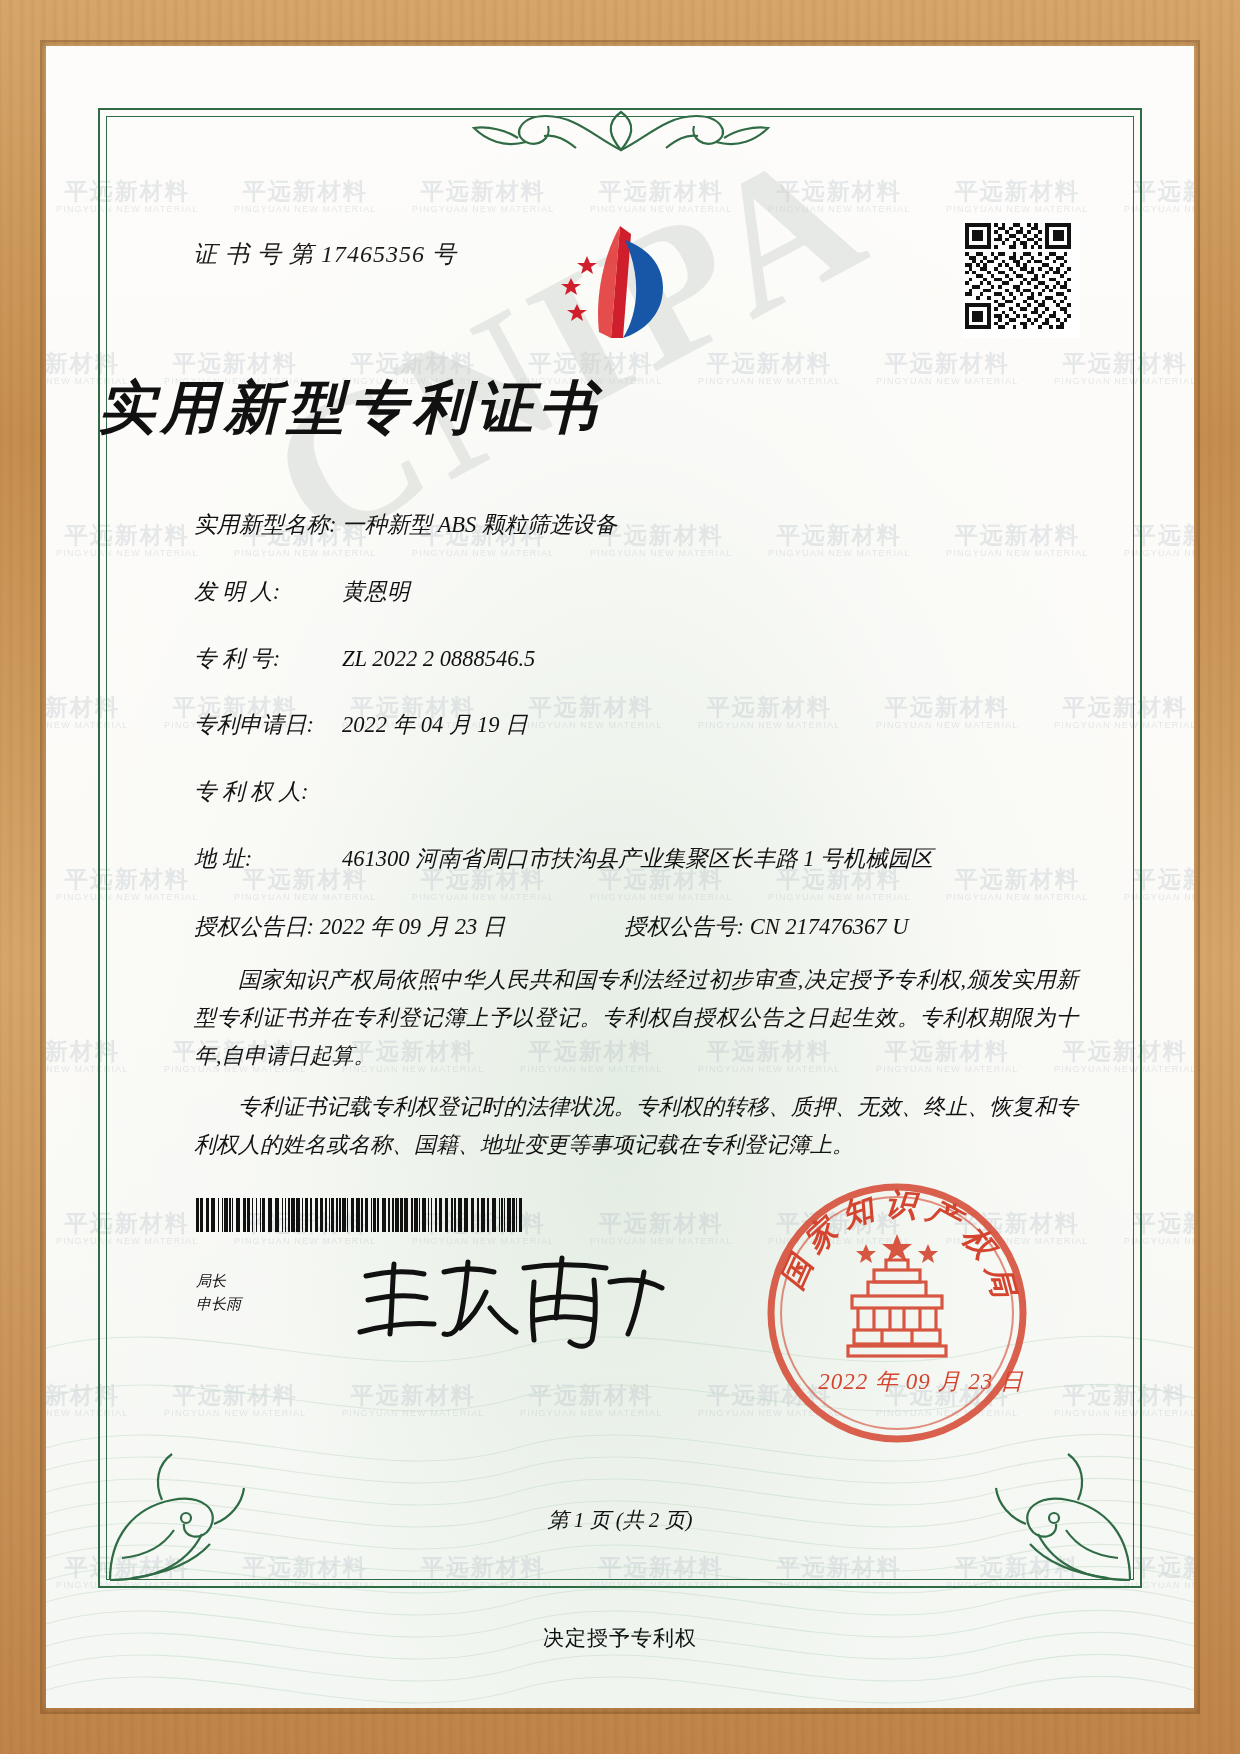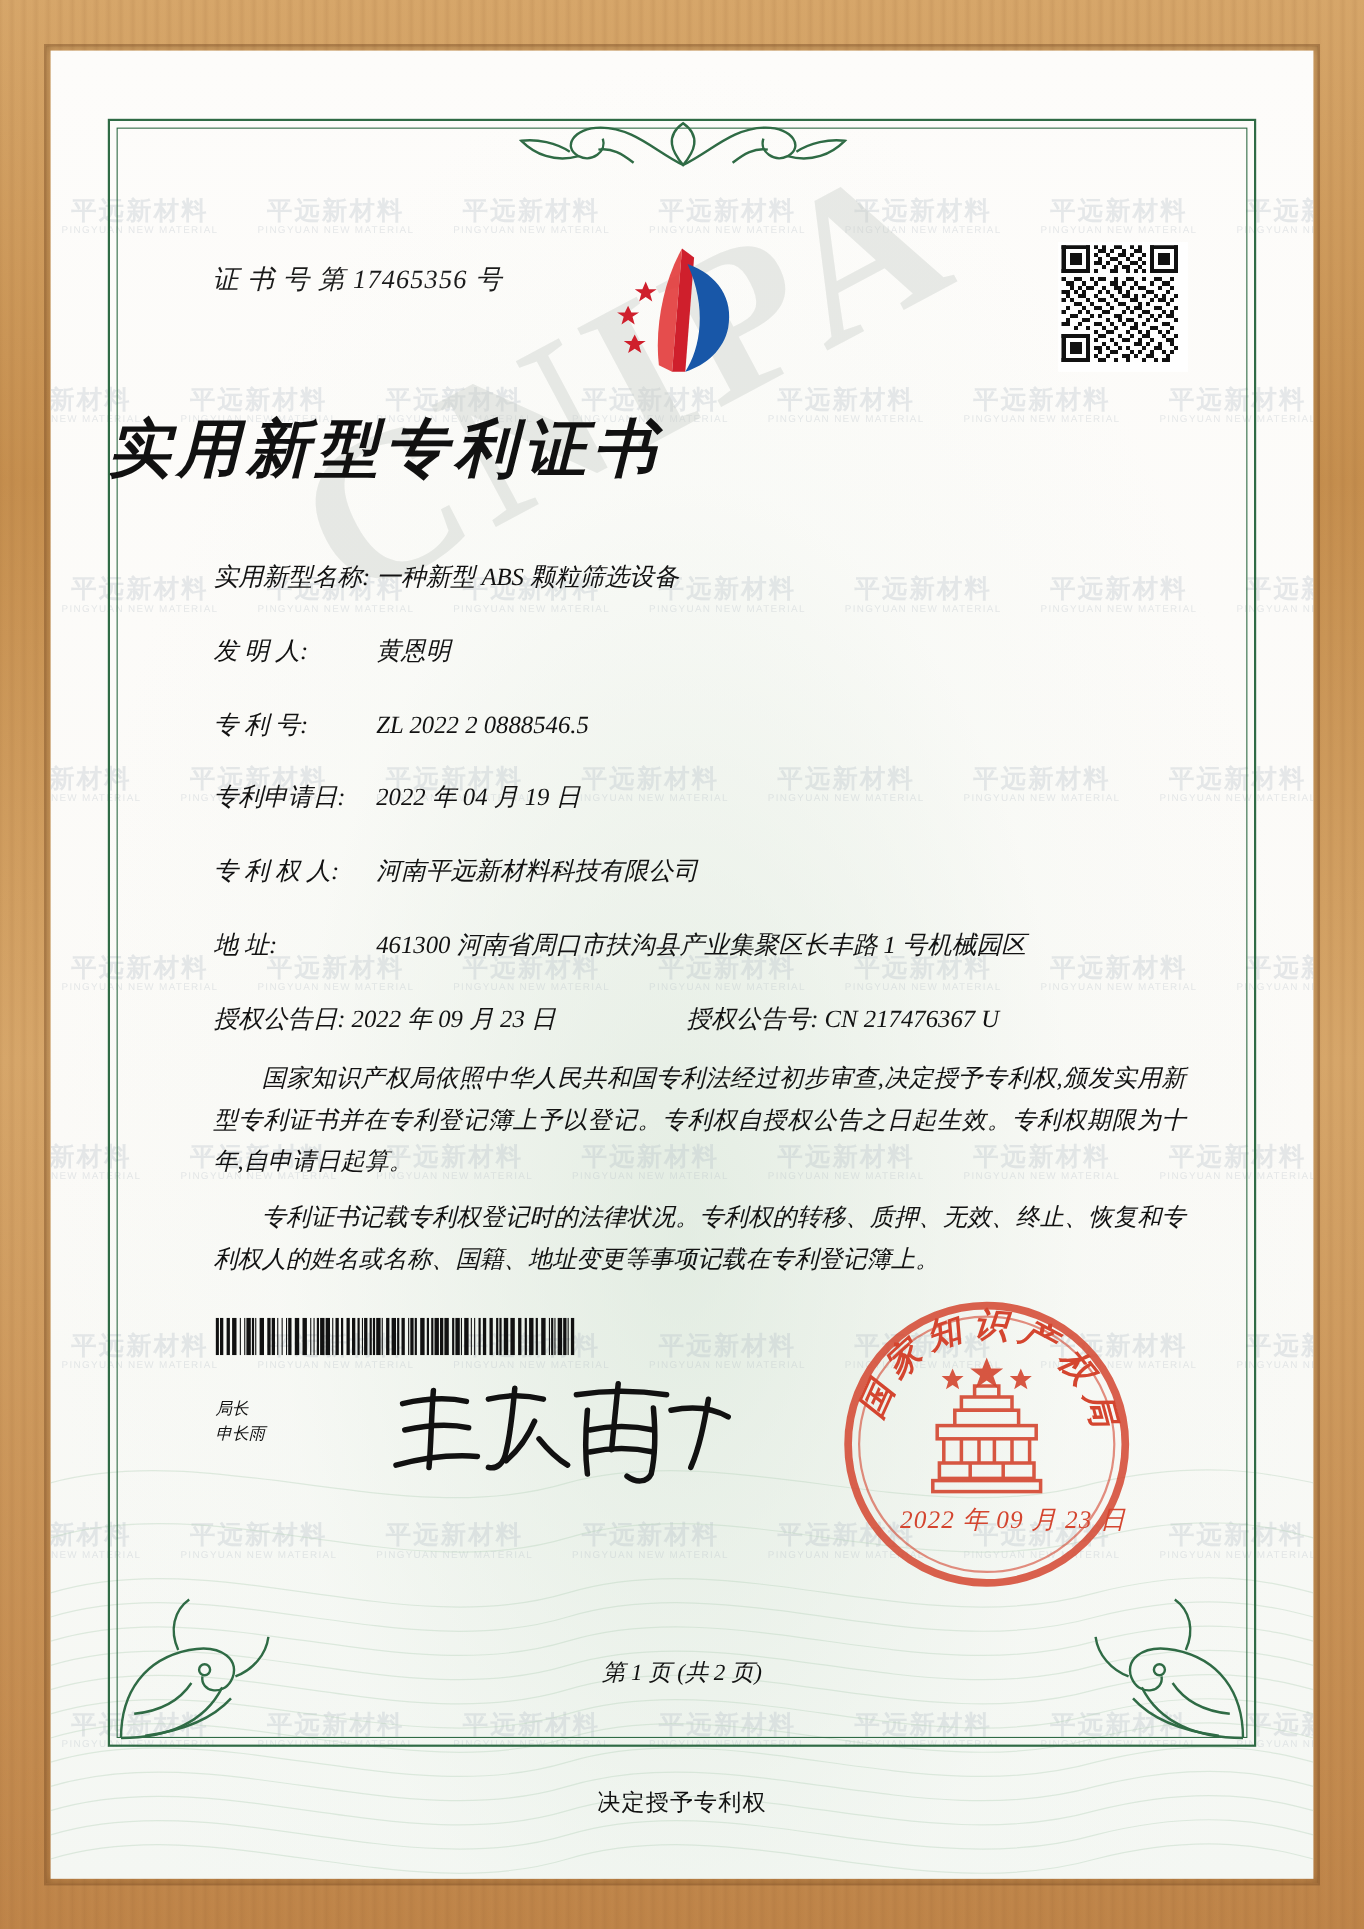--- a/index.html
+++ b/index.html
@@ -840,21 +840,20 @@
         <div class="field-row">
           <div class="field-label">专   利   号:</div>
           <div class="field-value">ZL 2022 2 0888546.5</div>
         </div>
         <div class="field-row">
           <div class="field-label">专利申请日:</div>
           <div class="field-value">2022 年 04 月 19 日</div>
         </div>
         <div class="field-row">
           <div class="field-label">专 利 权 人:</div>
-          <div class="field-value">河南平远新材料科技有限公司</div>
         </div>
         <div class="field-row">
           <div class="field-label">地       址:</div>
           <div class="field-value addr">461300 河南省周口市扶沟县产业集聚区长丰路 1 号机械园区</div>
         </div>
 
         <div class="pub-row">
           <div class="pub-left">
             <span>授权公告日:</span>
             <span>2022 年 09 月 23 日</span>

